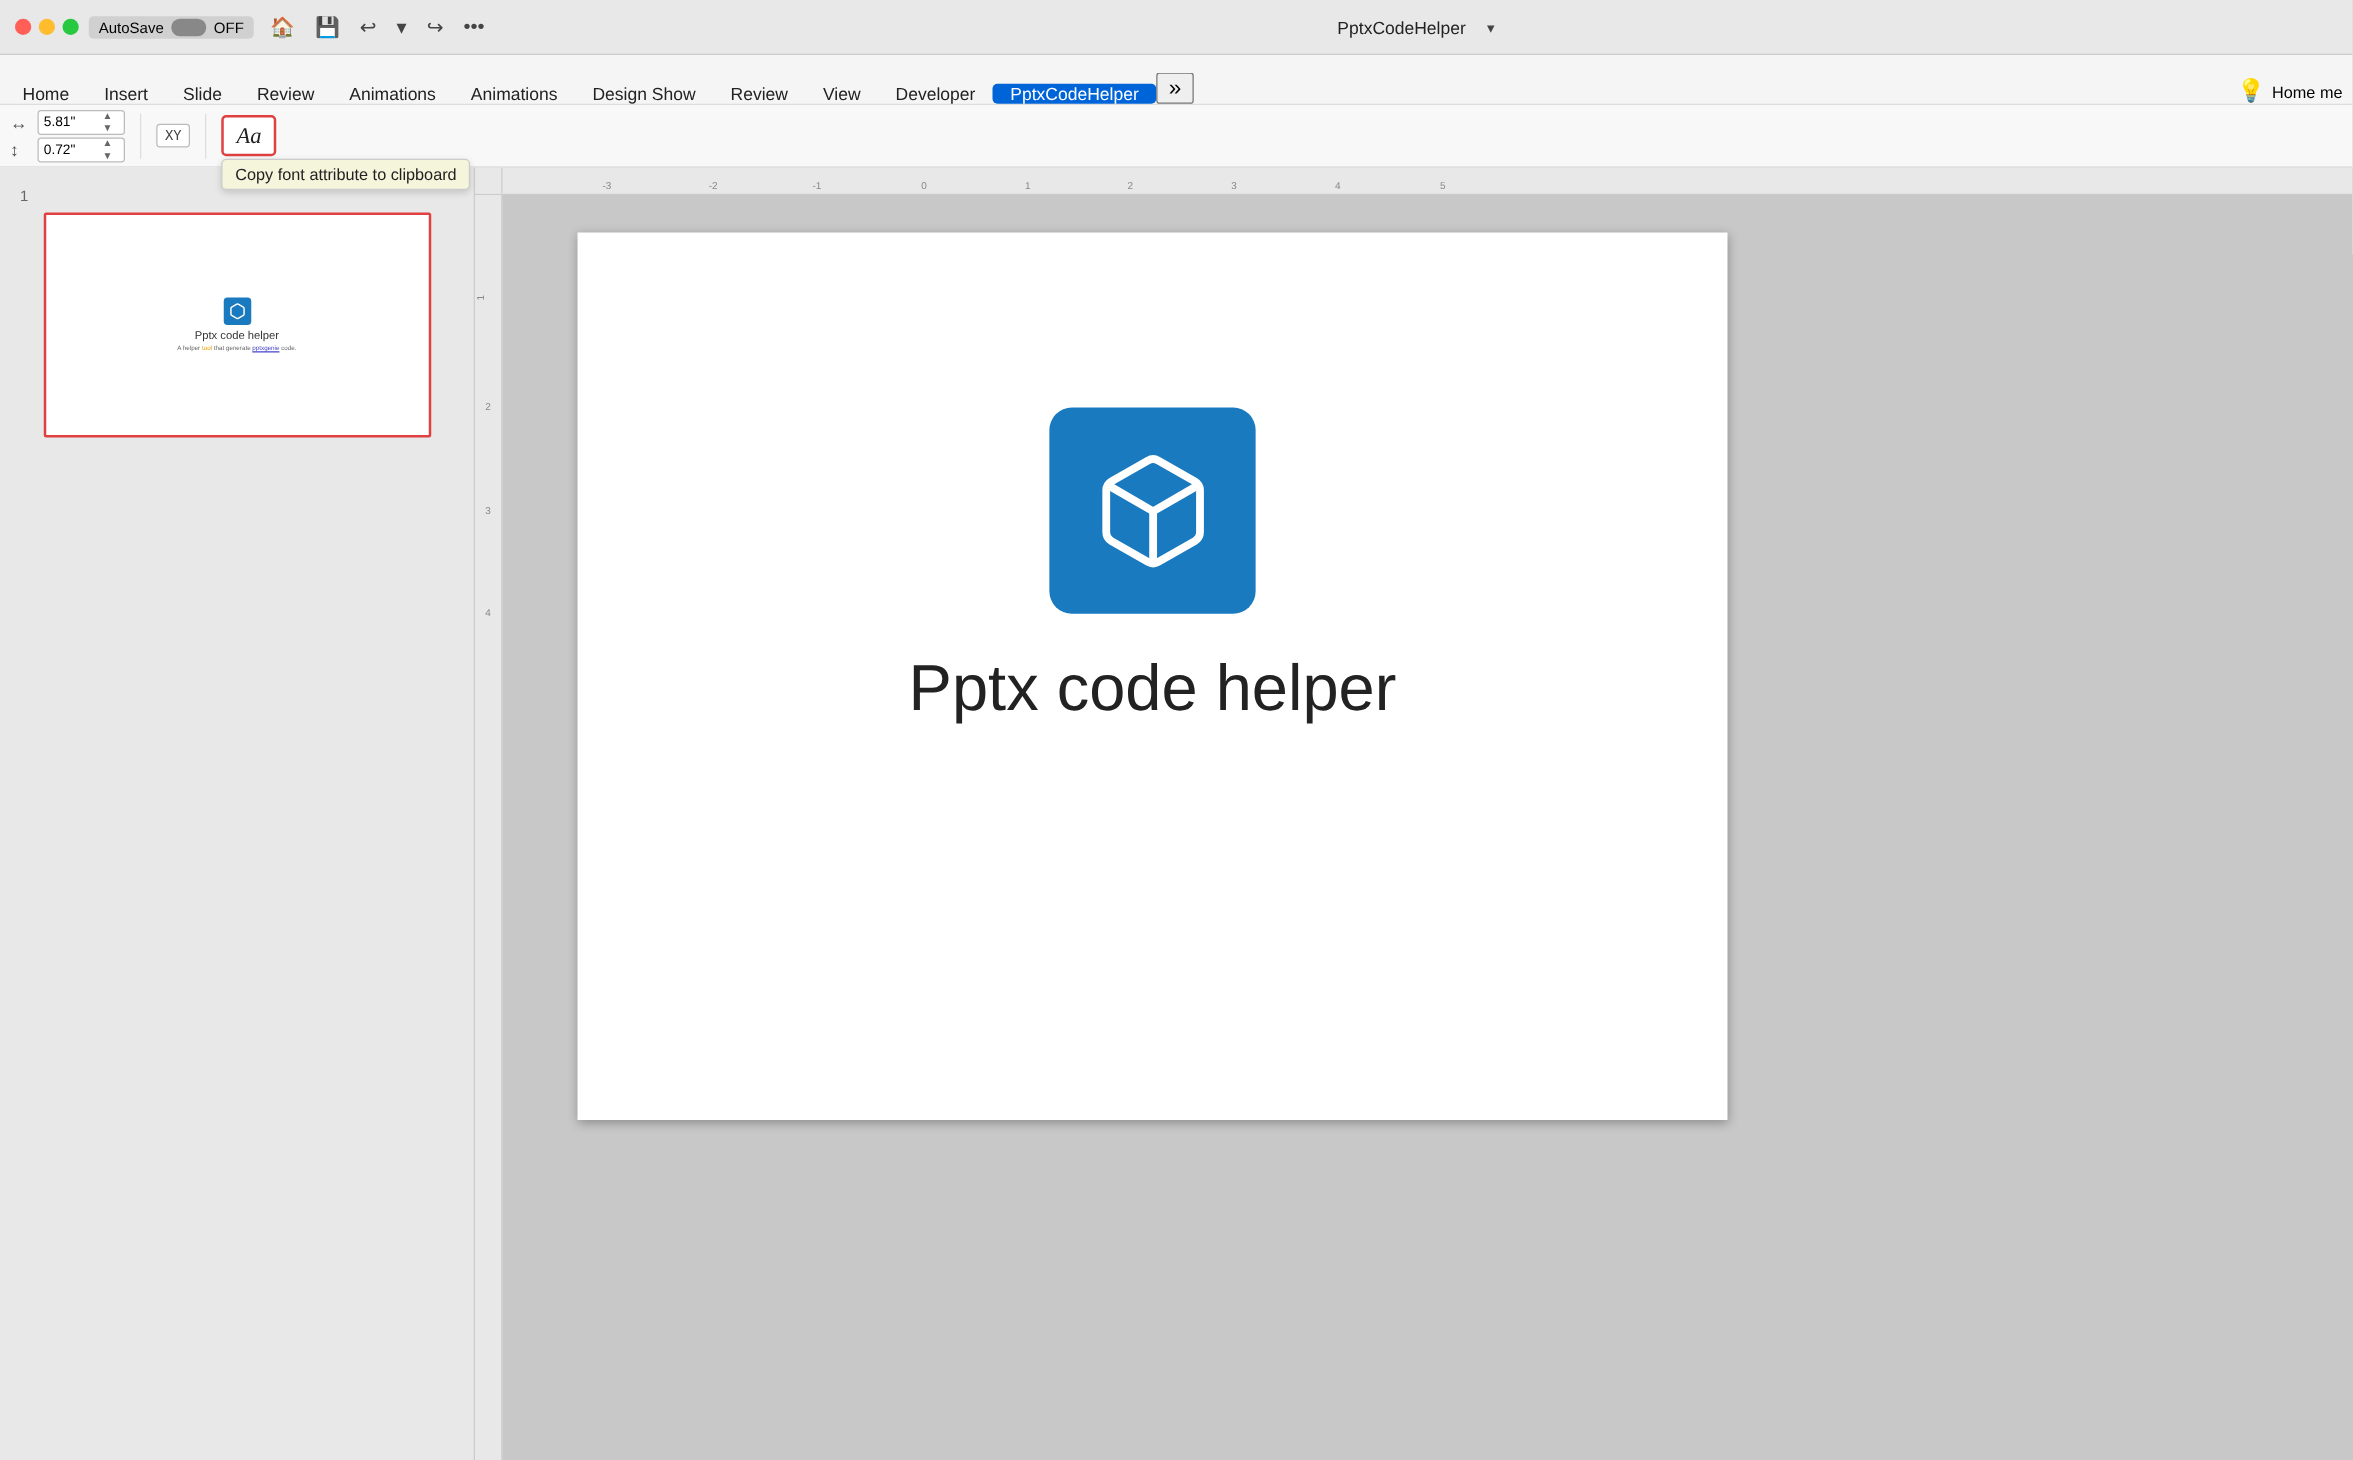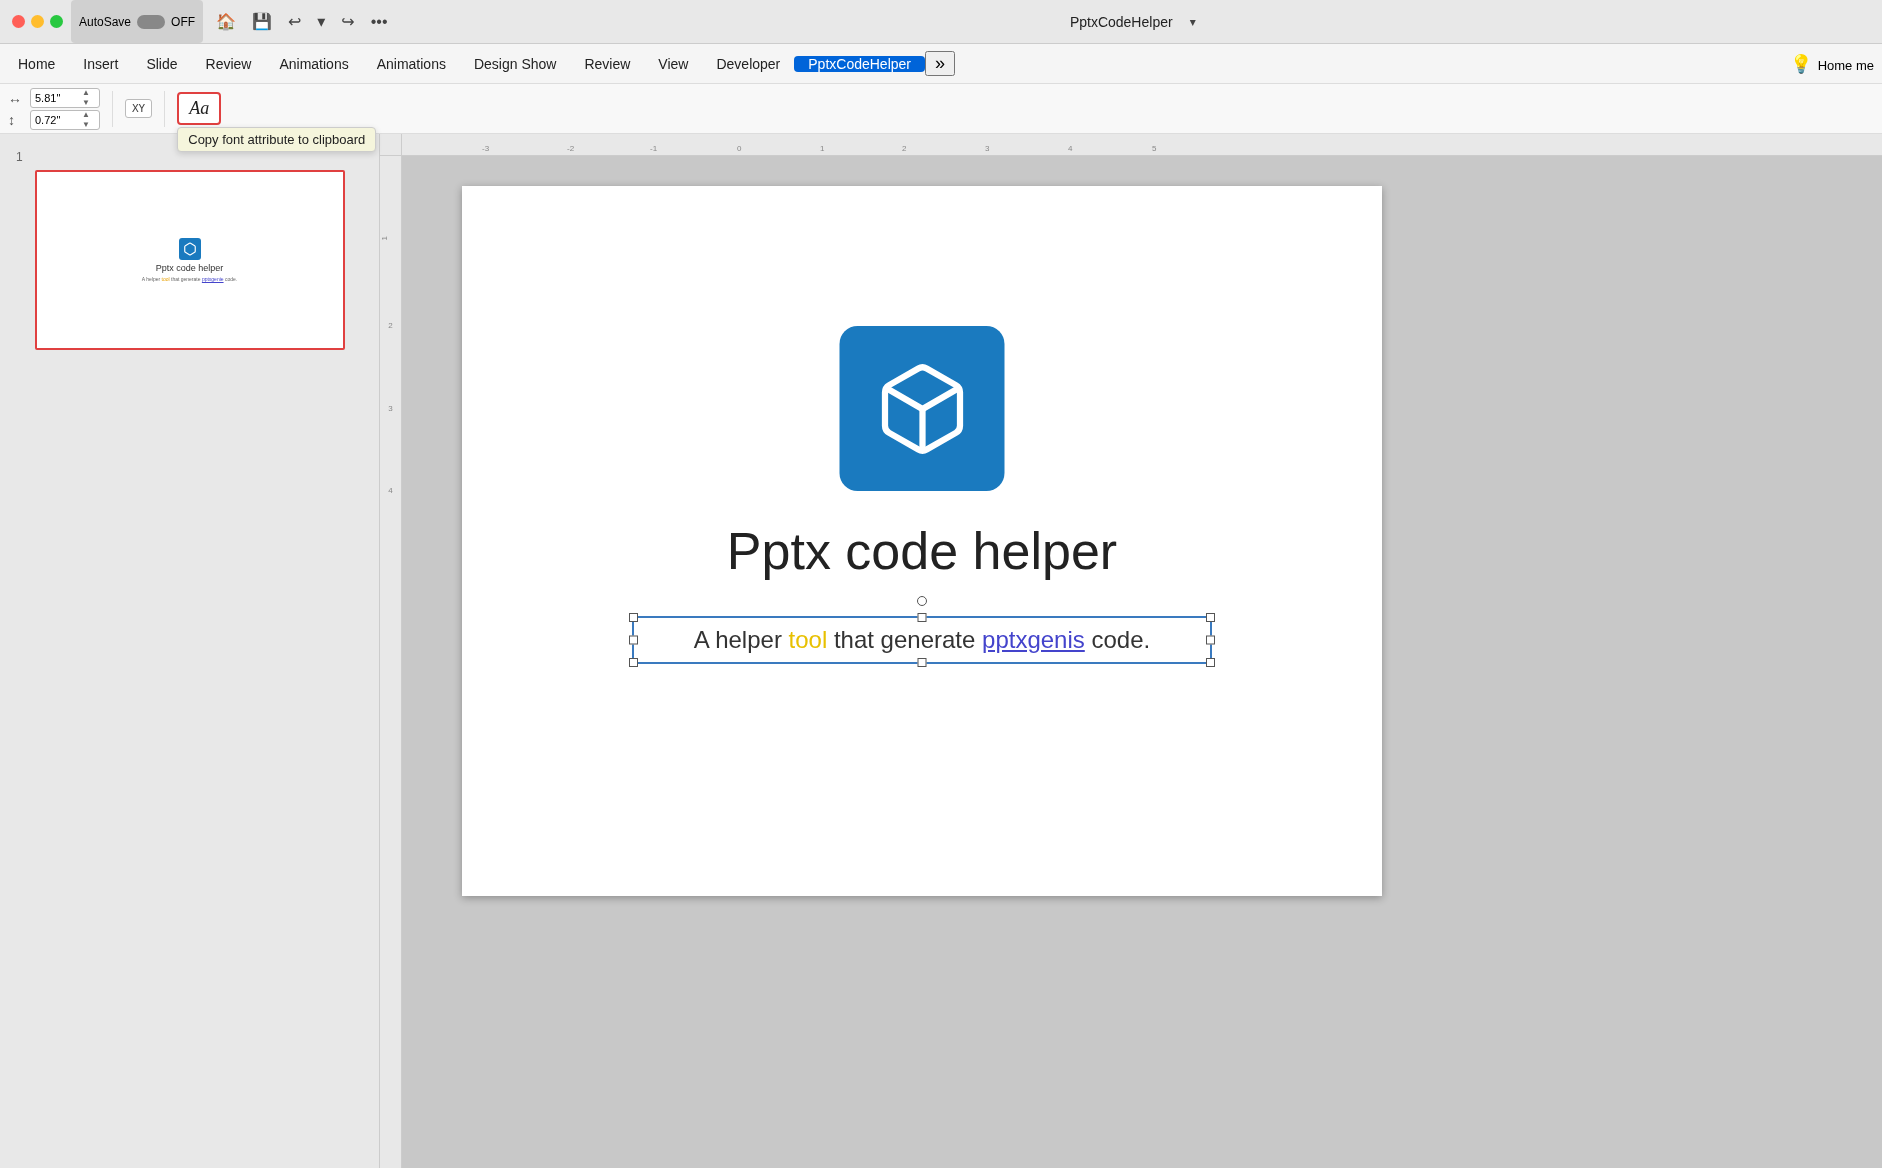--- a/index.html
+++ b/index.html
@@ -3,20 +3,21 @@
   <meta charset="utf-8">
   <style>
     * { margin: 0; padding: 0; box-sizing: border-box; }
     body { font-family: -apple-system, 'Segoe UI', sans-serif; background: #f0f0f0; width: 1882px; height: 1168px; overflow: hidden; }
 
     
     .titlebar {
       height: 44px;
       background: #e8e8e8;
       display: flex;
+      align-items: center;
       padding: 0 12px;
       gap: 8px;
       border-bottom: 1px solid #ccc;
     }
     .traffic-lights { display: flex; gap: 6px; align-items: center; }
     .traffic-light {
       width: 13px; height: 13px; border-radius: 50%; display: inline-block;
     }
     .tl-close { background: #ff5f57; }
     .tl-minimize { background: #ffbd2e; }
@@ -42,21 +43,21 @@
     .toolbar-icon-btn {
       background: none; border: none; cursor: pointer; padding: 3px 5px;
       font-size: 16px; color: #444;
     }
 
     
     .menubar {
       height: 40px;
       background: #f5f5f5;
       display: flex;
-      align-items: center;
+      align-items: flex-end;
       border-bottom: 1px solid #ddd;
       padding-left: 4px;
     }
     .menu-item {
       padding: 0 14px;
       display: flex; align-items: center;
       font-size: 14px; cursor: pointer; color: #222;
       border-radius: 4px;
     }
     .menu-item.active {
@@ -401,31 +402,17 @@
               <svg width="100" height="100" viewBox="0 0 24 24" fill="none" stroke="white" stroke-width="1.5">
                 <path d="M21 16V8a2 2 0 0 0-1-1.73l-7-4a2 2 0 0 0-2 0l-7 4A2 2 0 0 0 3 8v8a2 2 0 0 0 1 1.73l7 4a2 2 0 0 0 2 0l7-4A2 2 0 0 0 21 16z"></path>
                 <polyline points="3.27 6.96 12 12.01 20.73 6.96"></polyline>
                 <line x1="12" y1="22.08" x2="12" y2="12"></line>
               </svg>
             </div>
           </div>
 
           <div style="position:absolute;top:335px;left:50%;transform:translateX(-50%);font-size:52px;font-weight:300;color:#222;white-space:nowrap;text-align:center;">Pptx code helper</div>
 
-          <div style="position:absolute;top:430px;left:50%;transform:translateX(-50%);width:580px;border:2px solid #3a7abf;padding:8px 12px;text-align:center;font-size:24px;color:#333;">
-            <span style="color:#333;">A helper </span><span style="color:#e8c000;">tool</span><span style="color:#333;"> that generate </span><span style="color:#4444cc;text-decoration:underline;">pptxgenis</span><span style="color:#333;"> code.</span>
-            
-            <div style="position:absolute;top:-5px;left:-5px;width:9px;height:9px;background:white;border:1px solid #555;"></div>
-            <div style="position:absolute;top:-5px;left:50%;transform:translateX(-50%);width:9px;height:9px;background:white;border:1px solid #555;"></div>
-            <div style="position:absolute;top:-5px;right:-5px;width:9px;height:9px;background:white;border:1px solid #555;"></div>
-            <div style="position:absolute;top:50%;transform:translateY(-50%);right:-5px;width:9px;height:9px;background:white;border:1px solid #555;"></div>
-            <div style="position:absolute;bottom:-5px;right:-5px;width:9px;height:9px;background:white;border:1px solid #555;"></div>
-            <div style="position:absolute;bottom:-5px;left:50%;transform:translateX(-50%);width:9px;height:9px;background:white;border:1px solid #555;"></div>
-            <div style="position:absolute;bottom:-5px;left:-5px;width:9px;height:9px;background:white;border:1px solid #555;"></div>
-            <div style="position:absolute;top:50%;transform:translateY(-50%);left:-5px;width:9px;height:9px;background:white;border:1px solid #555;"></div>
-            
-            <div style="position:absolute;top:-22px;left:50%;transform:translateX(-50%);width:10px;height:10px;border-radius:50%;background:white;border:1px solid #555;"></div>
-          </div>
         </div>
       </div>
     </div>
   </div>
 </div>
 
 </body></html>

